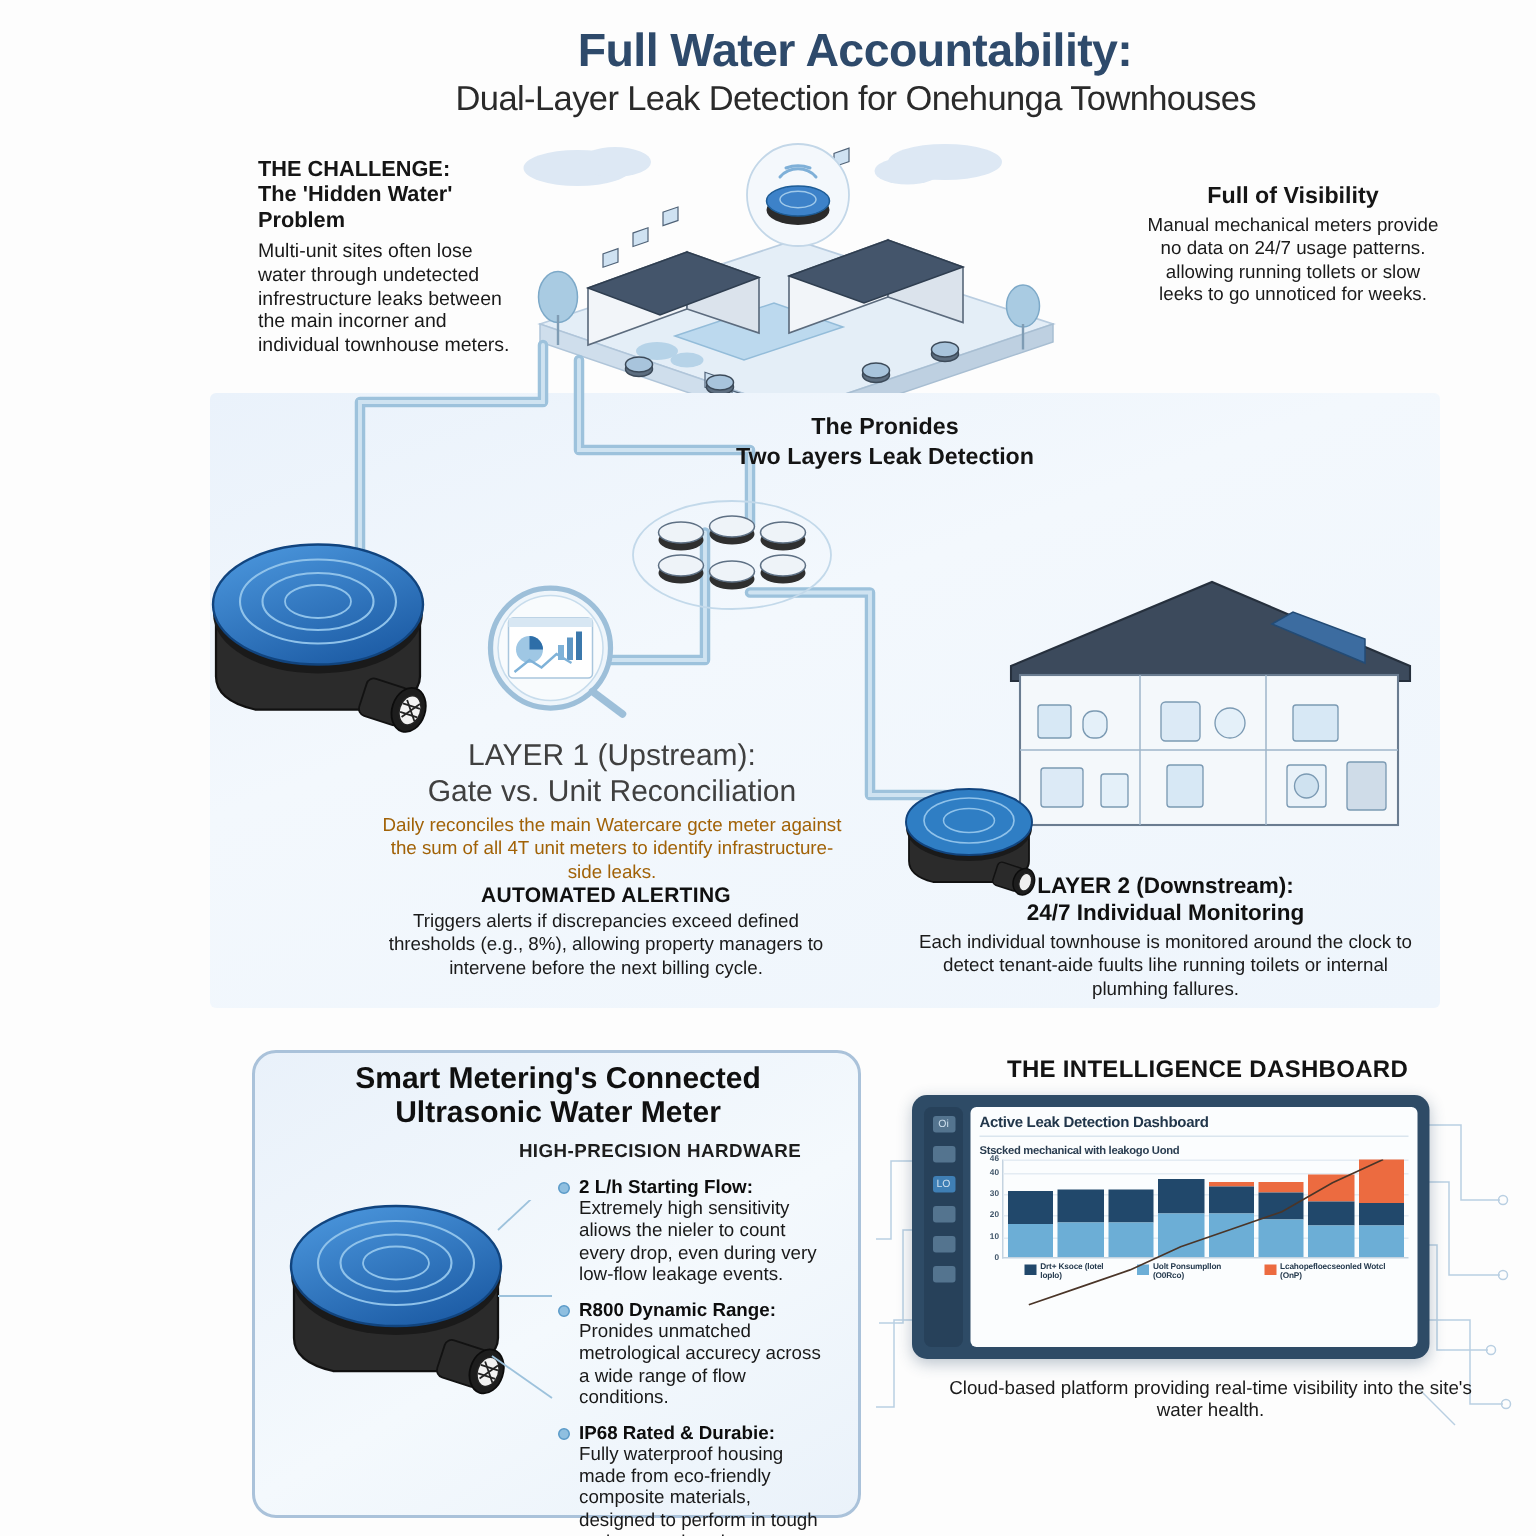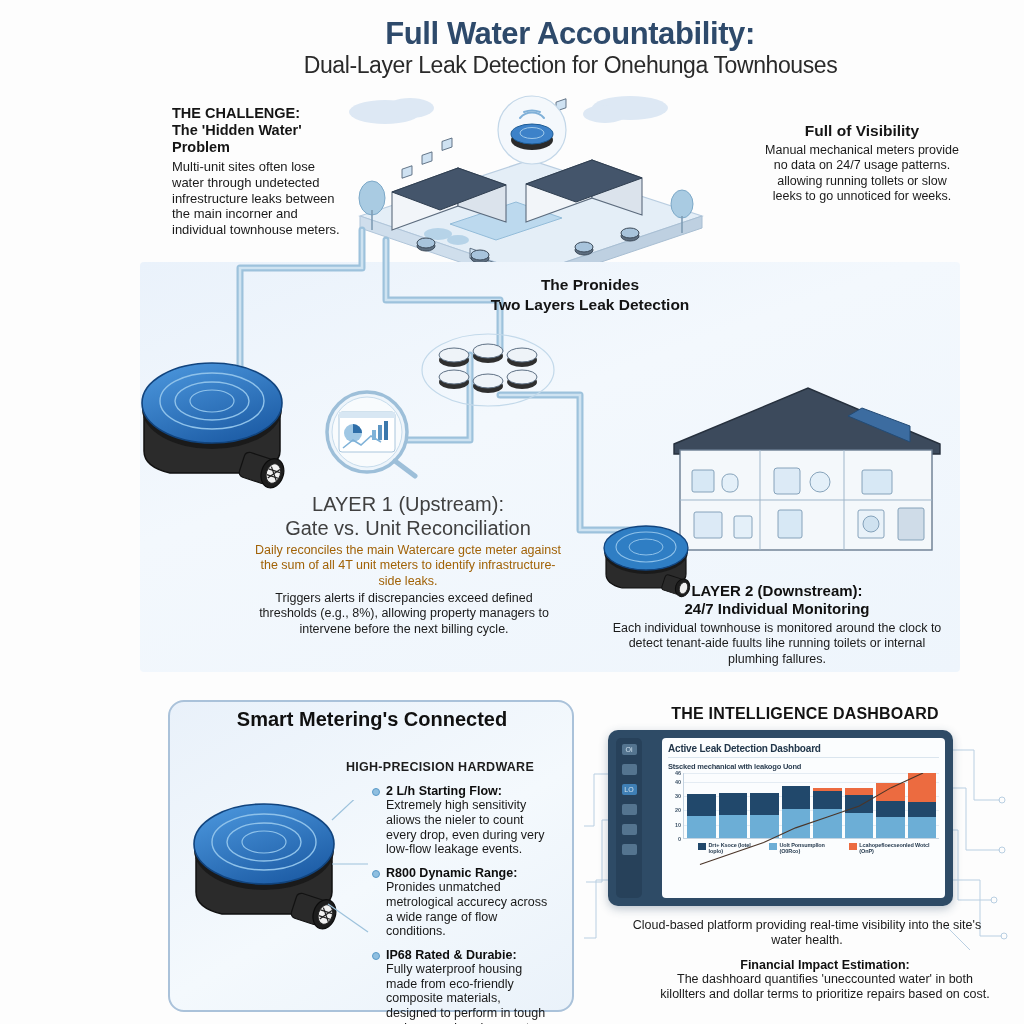--- a/index.html
+++ b/index.html
@@ -105,21 +105,21 @@
   
   .dash-title {
     position: absolute; left: 615px; top: 705px; width: 380px; text-align: center;
     font-size: 16px; font-weight: bold; color: #131313; letter-spacing: 0.2px;
   }
   .monitor {
     position: absolute; left: 608px; top: 730px; width: 345px; height: 176px;
     background: #2e4b66; border-radius: 10px; padding: 8px 8px 8px 8px;
     box-shadow: 0 3px 10px rgba(40,70,100,.3);
   }
-  .monitor-inner { width: 100%; height: 100%; display: flex; gap: 20px; }
+  .monitor-inner { width: 100%; height: 100%; display: flex; gap: 5px; }
   .mon-rail {
     width: 26px; background: #27415a; border-radius: 5px;
     display: flex; flex-direction: column; align-items: center; padding-top: 6px; gap: 9px;
   }
   .rail-ico {
     width: 15px; height: 11px; border-radius: 2px; background: #54748f;
     font-size: 7px; color: #cfe0ee; text-align: center; line-height: 11px;
   }
   .rail-ico.active { background: #3f7fb5; }
   .mon-screen { flex: 1; background: #fbfdfe; border-radius: 4px; padding: 5px 6px; }
@@ -359,34 +359,36 @@
 
   <div class="layer1">
     <h3>
       <span>LAYER 1 (Upstream):</span><br>
       <span>Gate vs. Unit Reconciliation</span>
     </h3>
     <p>Daily reconciles the main Watercare gcte meter against the sum of all 4T unit meters to identify infrastructure-side leaks.</p>
   </div>
 
   <div class="alerting">
+    <h3>AUTOMATED ALERTING</h3>
     <p>Triggers alerts if discrepancies exceed defined thresholds (e.g., 8%), allowing property managers to intervene before the next billing cycle.</p>
   </div>
 
   <div class="layer2">
     <h3>
       <span>LAYER 2 (Downstream):</span><br>
       <span>24/7 Individual Monitoring</span>
     </h3>
     <p>Each individual townhouse is monitored around the clock to detect tenant-aide fuults lihe running toilets or internal plumhing fallures.</p>
   </div>
 
   <div class="hw-card"></div>
   <div class="hw-title">
     <span>Smart Metering's Connected</span><br>
+    <span>Ultrasonic Water Meter</span>
   </div>
   <div class="hw-sub">HIGH-PRECISION HARDWARE</div>
 
   <svg style="position:absolute;left:182px;top:800px;" width="190" height="140">
     <defs>
         <linearGradient id="mb2" x1="0" y1="0" x2="0.6" y2="1">
       <stop offset="0" stop-color="#4e9ae0"></stop>
           <stop offset="1" stop-color="#1f5fa8"></stop>
         </linearGradient>
       </defs>
@@ -532,18 +534,14 @@
                 <span class="lg-sw" style="background: rgb(236, 107, 64);"></span>
                 <span class="lg-tx">Lcahopefloecseonled Wotcl (OnP)</span>
               </div>
             </div>
         </div>
       </div>
     </div>
   </div>
 
   <div class="cloud-cap">Cloud-based platform providing real-time visibility into the site's water health.</div>
-  <div class="fin">
-    <h4>Financial Impact Estimation:</h4>
-    <p>The dashhoard quantifies 'uneccounted water' in both kilollters and dollar terms to prioritize repairs based on cost.</p>
-  </div>
 
 </div>
 
 </body></html>

